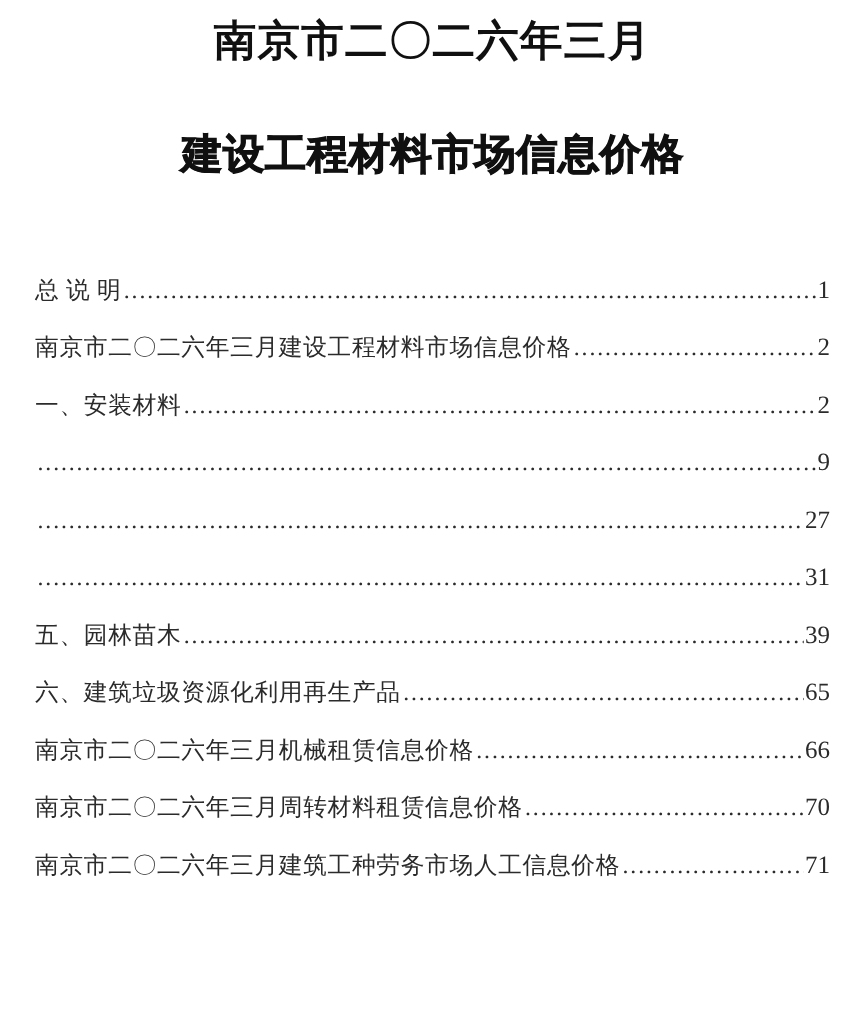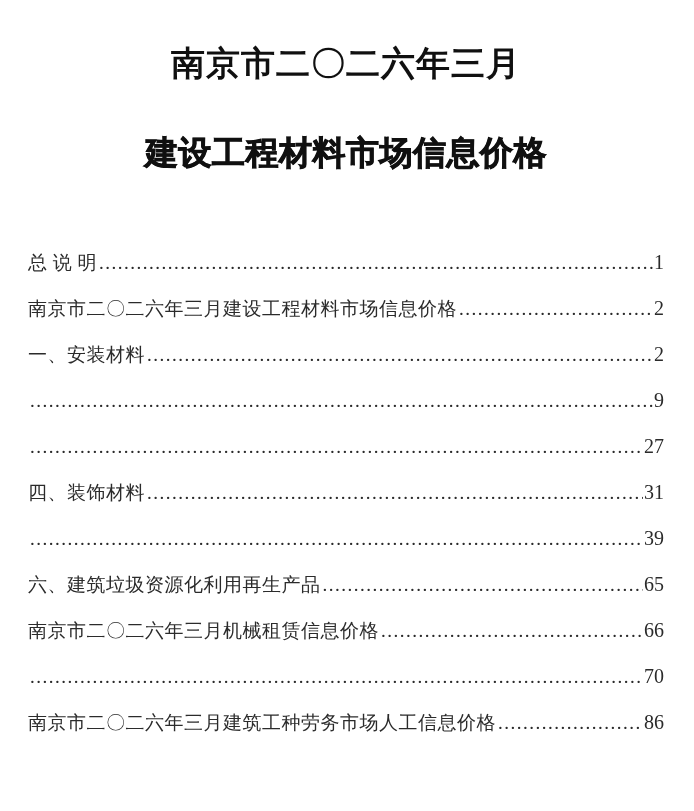--- a/index.html
+++ b/index.html
@@ -7,21 +7,21 @@
     padding: 0;
     background: #ffffff;
   }
   .page {
     position: relative;
     width: 694px;
     height: 733px;
     margin: 0 auto;
     background: #ffffff;
     box-sizing: border-box;
-    padding: 38px 30px 0 28px;
+    padding: 8px 30px 0 28px;
     overflow: hidden;
     font-family: "Liberation Serif", "DejaVu Serif", serif;
     color: #2b2b2b;
   }
   .doc-title {
     margin: 0;
     text-align: center;
     font-family: "Liberation Sans", "DejaVu Sans", sans-serif;
     font-weight: bold;
     color: #101010;
@@ -104,47 +104,48 @@
       <span class="toc-leader">........................................................................................................................................................</span>
       <span class="toc-page">9</span>
     </div>
 
     <div class="toc-row">
       <span class="toc-leader">........................................................................................................................................................</span>
       <span class="toc-page">27</span>
     </div>
 
     <div class="toc-row">
-      <span class="toc-label">四、装饰材料</span>
       <span class="toc-leader">........................................................................................................................................................</span>
       <span class="toc-page">31</span>
     </div>
 
     <div class="toc-row">
+      <span class="toc-label">五、园林苗木</span>
       <span class="toc-leader">........................................................................................................................................................</span>
       <span class="toc-page">39</span>
     </div>
 
     <div class="toc-row">
       <span class="toc-label">六、建筑垃圾资源化利用再生产品</span>
       <span class="toc-leader">........................................................................................................................................................</span>
       <span class="toc-page">65</span>
     </div>
 
     <div class="toc-row">
       <span class="toc-label">南京市二〇二六年三月机械租赁信息价格</span>
       <span class="toc-leader">........................................................................................................................................................</span>
       <span class="toc-page">66</span>
     </div>
 
     <div class="toc-row">
+      <span class="toc-label">南京市二〇二六年三月周转材料租赁信息价格</span>
       <span class="toc-leader">........................................................................................................................................................</span>
       <span class="toc-page">70</span>
     </div>
 
     <div class="toc-row">
       <span class="toc-label">南京市二〇二六年三月建筑工种劳务市场人工信息价格</span>
       <span class="toc-leader">........................................................................................................................................................</span>
-      <span class="toc-page">86</span>
+      <span class="toc-page">71</span>
     </div>
 
   </div>
 </div>
 
 </body></html>

